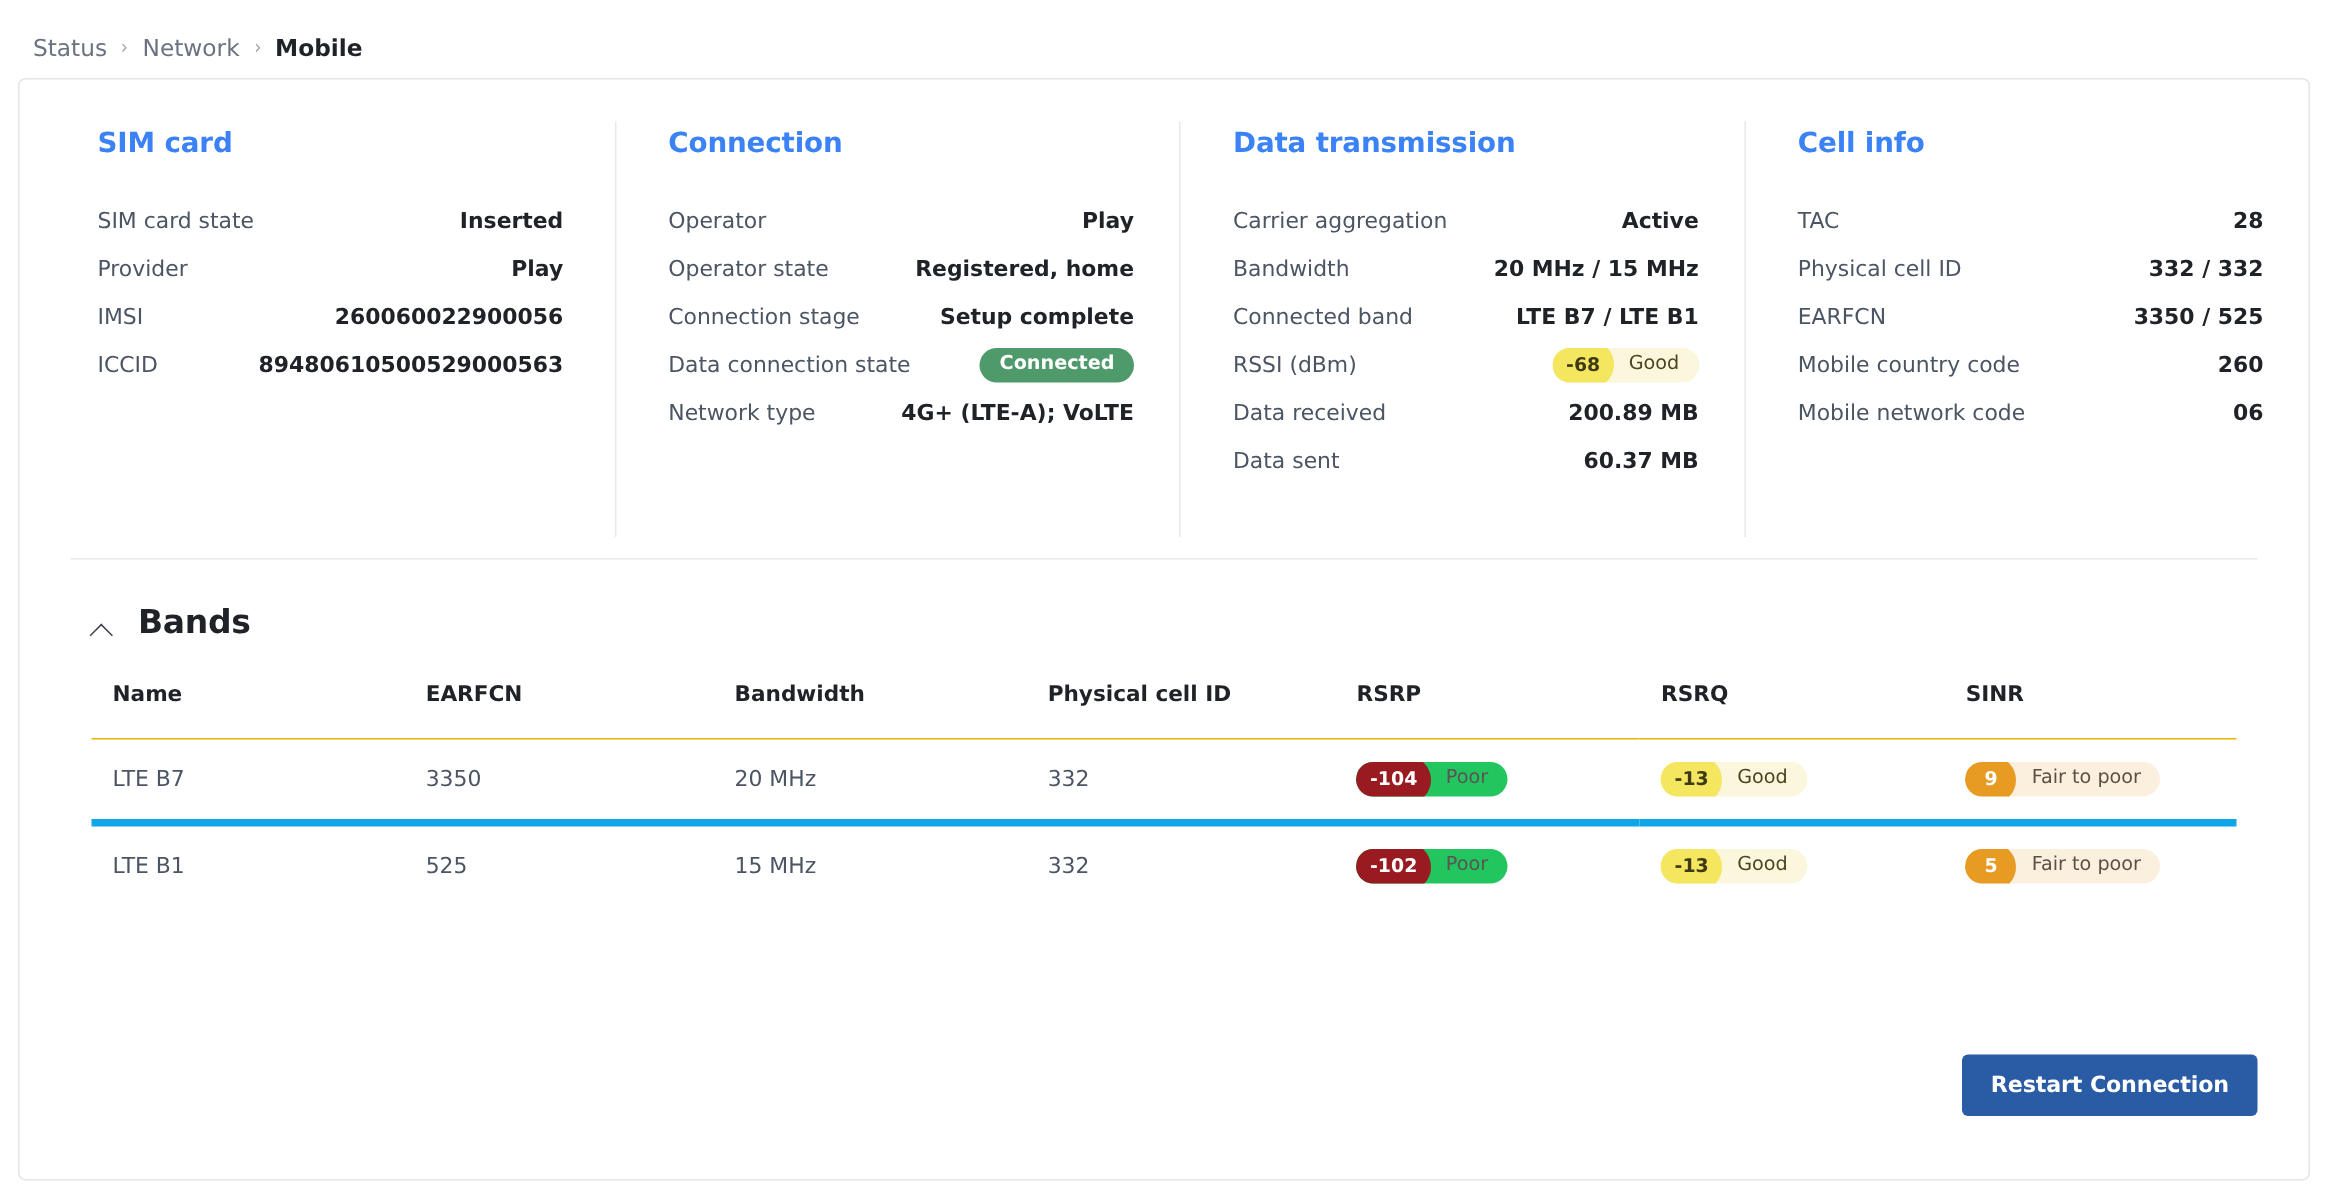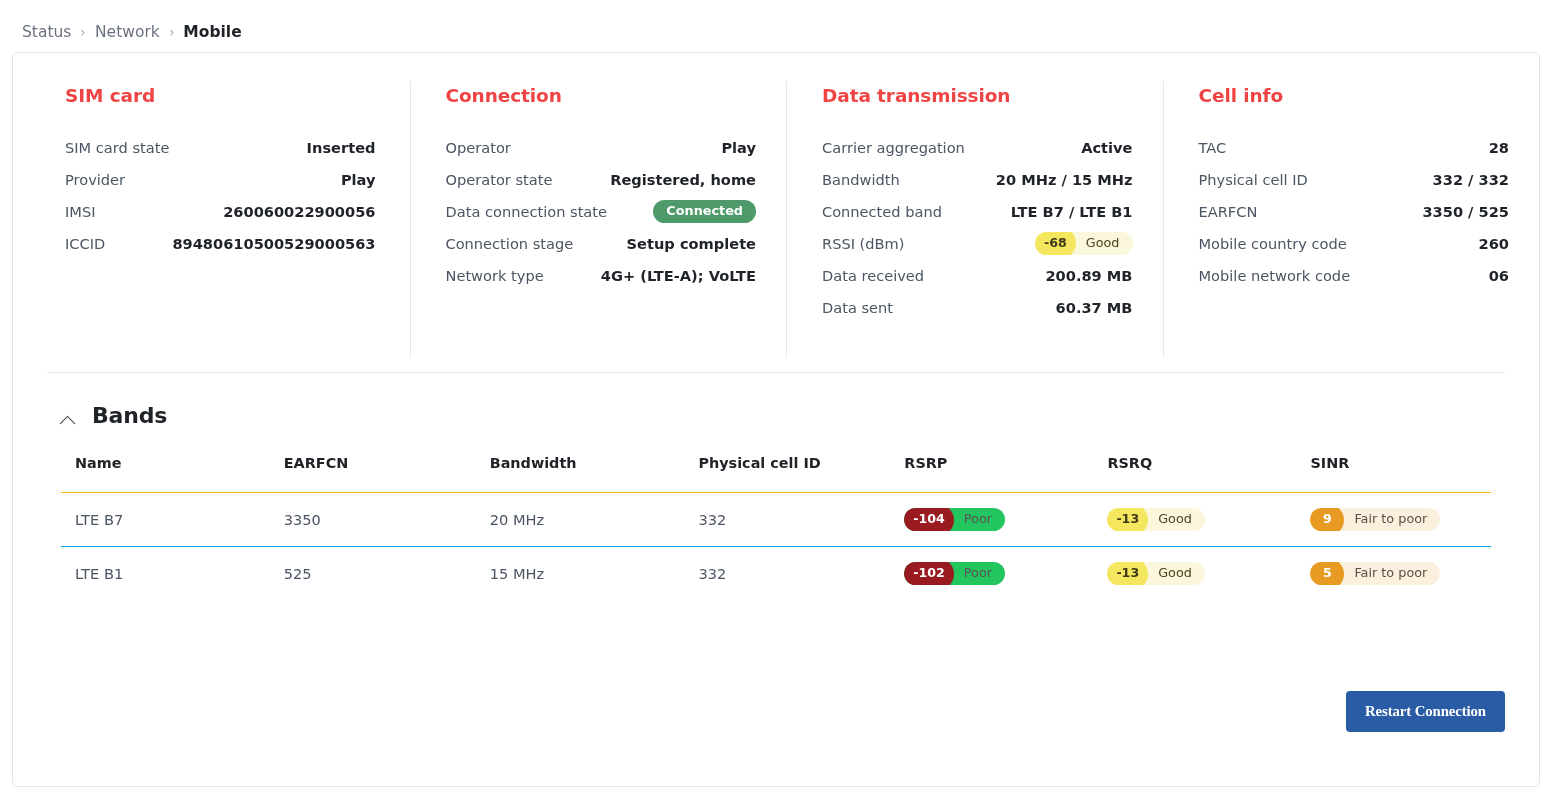--- a/index.html
+++ b/index.html
@@ -51,21 +51,21 @@
     position: absolute;
     left: 0; top: -4px; bottom: 14px;
     width: 1px; background: #e6e8ea;
   }
   .panel:nth-child(2) { padding-left: 36px; padding-right: 30px; }
   .panel:nth-child(3) { padding-left: 36px; padding-right: 30px; }
   .panel:nth-child(4) { padding-left: 36px; padding-right: 30px; }
 
   .panel-title {
     font-size: 18.5px;
-    color: #ef4444;
+    color: #3b82f6;
     font-weight: 700;
     letter-spacing: -0.1px;
     margin-bottom: 25px;
   }
   .kv {
     display: flex;
     align-items: center;
     justify-content: space-between;
     height: 32px;
     font-size: 14.6px;
@@ -157,36 +157,36 @@
     text-align: left;
     font-size: 14.4px;
     font-weight: 700;
     color: #1f2328;
     padding: 0 0 21px 14px;
   }
   table.bands td {
     font-size: 14.6px;
     color: #4b5563;
     padding: 15px 0 15px 14px;
-    border-top: 1px solid #0ea5e9;
+    border-top: 5px solid #0ea5e9;
     height: 53px;
   }
   table.bands tbody tr:first-child td { border-top: 1px solid #eab308; }
   .col-name  { width: 14.6%; }
   .col-earf  { width: 14.4%; }
   .col-bw    { width: 14.6%; }
   .col-pci   { width: 14.4%; }
   .col-rsrp  { width: 14.2%; }
   .col-rsrq  { width: 14.2%; }
   .col-sinr  { width: 13.6%; }
 
   
   .footer {
     position: absolute;
-    right: 34px; bottom: 54px; font-family: Liberation Serif, serif;
+    right: 34px; bottom: 42px;
   }
   .btn-primary {
     background: #2a5ca5;
     color: #fff;
     border: none;
     border-radius: 4px;
     font-family: inherit;
     font-size: 14.8px;
     font-weight: 700;
     padding: 12px 19px;
@@ -231,26 +231,26 @@
         <div class="panel-title">Connection</div>
         <div class="kv">
           <span class="k">Operator</span>
           <span class="v">Play</span>
         </div>
         <div class="kv">
           <span class="k">Operator state</span>
           <span class="v">Registered, home</span>
         </div>
         <div class="kv">
+          <span class="k">Connection stage</span>
+          <span class="v">Setup complete</span>
+        </div>
+        <div class="kv">
           <span class="k">Data connection state</span>
           <span class="badge solid">Connected</span>
-        </div>
-        <div class="kv">
-          <span class="k">Connection stage</span>
-          <span class="v">Setup complete</span>
         </div>
         <div class="kv">
           <span class="k">Network type</span>
           <span class="v">4G+ (LTE-A); VoLTE</span>
         </div>
       </div>
       <div class="panel">
         <div class="panel-title">Data transmission</div>
         <div class="kv">
           <span class="k">Carrier aggregation</span>

